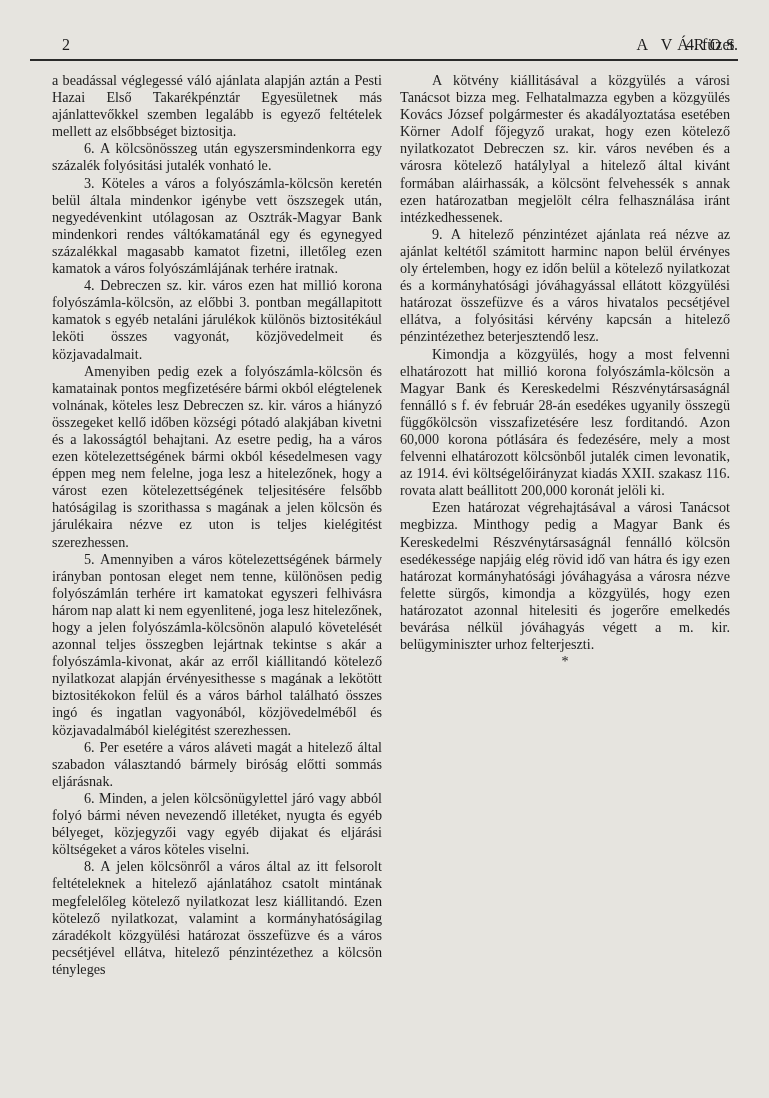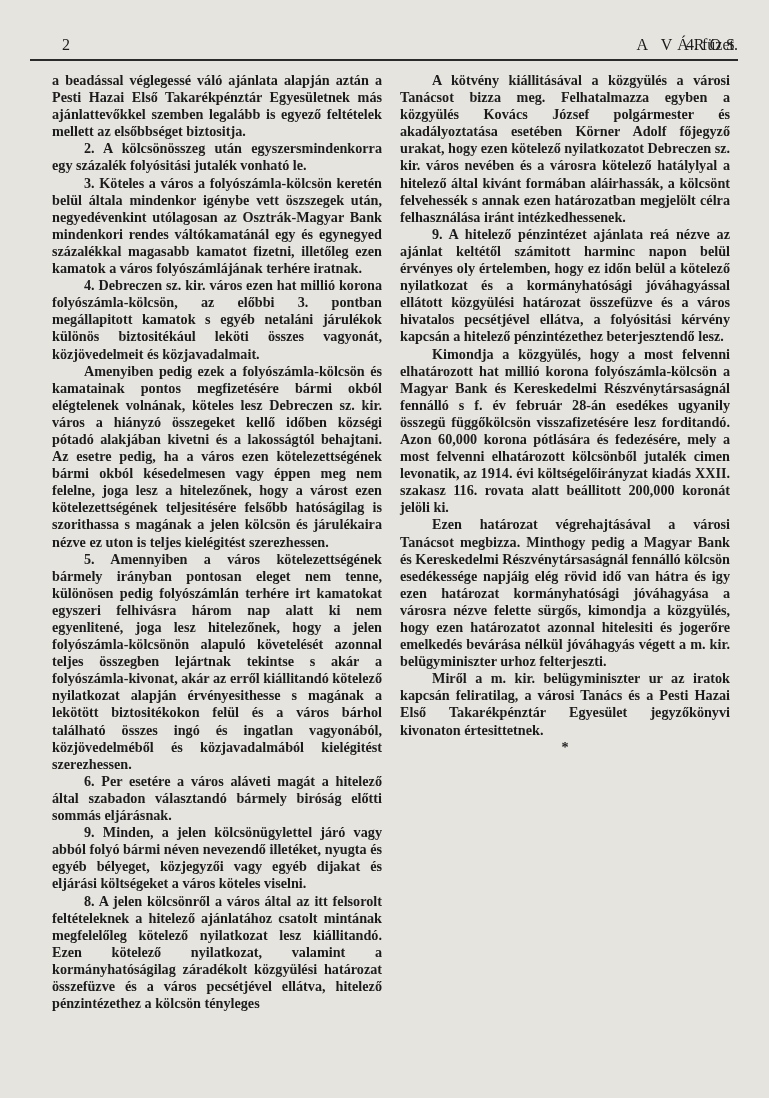--- a/index.html
+++ b/index.html
@@ -22,47 +22,46 @@
       position: absolute; left: 30px; top: 59px; width: 708px; height: 2px;
       background: #2a2a2a;
     }
     .col {
       position: absolute; top: 72px; width: 330px;
       font-size: 14.2px; line-height: 17.1px;
       text-align: justify;
     }
     .col.left { left: 52px; }
     .col.right { left: 400px; }
-    .col p { margin: 0; text-indent: 0; font-weight: bold; }
+    .col p { margin: 0; text-indent: 0; }
     .col p.ind { text-indent: 32px; }
     .col p.center { text-align: center; text-indent: 0; }
     i { font-style: italic; }
   </style>
 </head>
 <body>
 
 <div class="header">
   <span class="pnum">2</span>
   <span class="title">A VÁROS</span>
   <span class="issue">4. füzet.</span>
 </div>
 <div class="rule"></div>
 
 <div class="col left">
   <p>a beadással véglegessé váló ajánlata alapján aztán a Pesti Hazai Első Takarékpénztár Egyesületnek más ajánlattevőkkel szemben legalább is egyező feltételek mellett az elsőbbséget biztositja.</p>
-  <p class="ind">2. A kölcsönösszeg után egyszersmindenkorra egy százalék folyósitási jutalék vonható le.</p>
+  <p class="ind">6. A kölcsönösszeg után egyszersmindenkorra egy százalék folyósitási jutalék vonható le.</p>
   <p class="ind">3. Köteles a város a folyószámla-kölcsön keretén belül általa mindenkor igénybe vett öszszegek után, negyedévenkint utólagosan az Osztrák-Magyar Bank mindenkori rendes váltókamatánál egy és egynegyed százalékkal magasabb kamatot fizetni, illetőleg ezen kamatok a város folyószámlájának terhére iratnak.</p>
   <p class="ind">4. Debreczen sz. kir. város ezen hat millió korona folyószámla-kölcsön, az előbbi 3. pontban megállapitott kamatok s egyéb netaláni járulékok különös biztositékául leköti összes vagyonát, közjövedelmeit és közjavadalmait.</p>
   <p class="ind">Amenyiben pedig ezek a folyószámla-kölcsön és kamatainak pontos megfizetésére bármi okból elégtelenek volnának, köteles lesz Debreczen sz. kir. város a hiányzó összegeket kellő időben községi pótadó alakjában kivetni és a lakosságtól behajtani. Az esetre pedig, ha a város ezen kötelezettségének bármi okból késedelmesen vagy éppen meg nem felelne, joga lesz a hitelezőnek, hogy a várost ezen kötelezettségének teljesitésére felsőbb hatóságilag is szorithassa s magának a jelen kölcsön és járulékaira nézve ez uton is teljes kielégitést szerezhessen.</p>
   <p class="ind">5. Amennyiben a város kötelezettségének bármely irányban pontosan eleget nem tenne, különösen pedig folyószámlán terhére irt kamatokat egyszeri felhivásra három nap alatt ki nem egyenlitené, joga lesz hitelezőnek, hogy a jelen folyószámla-kölcsönön alapuló követelését azonnal teljes összegben lejártnak tekintse s akár a folyószámla-kivonat, akár az erről kiállitandó kötelező nyilatkozat alapján érvényesithesse s magának a lekötött biztositékokon felül és a város bárhol található összes ingó és ingatlan vagyonából, közjövedelméből és közjavadalmából kielégitést szerezhessen.</p>
   <p class="ind">6. Per esetére a város aláveti magát a hitelező által szabadon választandó bármely biróság előtti sommás eljárásnak.</p>
-  <p class="ind">9. Minden, a jelen kölcsönügylettel járó vagy abból folyó bármi néven nevezendő illetéket, nyugta és egyéb bélyeget, közjegyzői vagy egyéb dijakat és eljárási költségeket a város köteles viselni.</p>
+  <p class="ind">6. Minden, a jelen kölcsönügylettel járó vagy abból folyó bármi néven nevezendő illetéket, nyugta és egyéb bélyeget, közjegyzői vagy egyéb dijakat és eljárási költségeket a város köteles viselni.</p>
   <p class="ind">8. A jelen kölcsönről a város által az itt felsorolt feltételeknek a hitelező ajánlatához csatolt mintának megfelelőleg kötelező nyilatkozat lesz kiállitandó. Ezen kötelező nyilatkozat, valamint a kormányhatóságilag záradékolt közgyülési határozat összefüzve és a város pecsétjével ellátva, hitelező pénzintézethez a kölcsön tényleges</p>
 </div>
 
 <div class="col right">
   <p class="ind">A kötvény kiállitásával a közgyülés a városi Tanácsot bizza meg. Felhatalmazza egyben a közgyülés Kovács József polgármester és akadályoztatása esetében Körner Adolf főjegyző urakat, hogy ezen kötelező nyilatkozatot Debreczen sz. kir. város nevében és a városra kötelező hatálylyal a hitelező által kivánt formában aláirhassák, a kölcsönt felvehessék s annak ezen határozatban megjelölt célra felhasználása iránt intézkedhessenek.</p>
   <p class="ind">9. A hitelező pénzintézet ajánlata reá nézve az ajánlat keltétől számitott harminc napon belül érvényes oly értelemben, hogy ez időn belül a kötelező nyilatkozat és a kormányhatósági jóváhagyással ellátott közgyülési határozat összefüzve és a város hivatalos pecsétjével ellátva, a folyósitási kérvény kapcsán a hitelező pénzintézethez beterjesztendő lesz.</p>
   <p class="ind">Kimondja a közgyülés, hogy a most felvenni elhatározott hat millió korona folyószámla-kölcsön a Magyar Bank és Kereskedelmi Részvénytársaságnál fennálló s f. év február 28-án esedékes ugyanily összegü függőkölcsön visszafizetésére lesz forditandó. Azon 60,000 korona pótlására és fedezésére, mely a most felvenni elhatározott kölcsönből jutalék cimen levonatik, az 1914. évi költségelőirányzat kiadás XXII. szakasz 116. rovata alatt beállitott 200,000 koronát jelöli ki.</p>
   <p class="ind">Ezen határozat végrehajtásával a városi Tanácsot megbizza. Minthogy pedig a Magyar Bank és Kereskedelmi Részvénytársaságnál fennálló kölcsön esedékessége napjáig elég rövid idő van hátra és igy ezen határozat kormányhatósági jóváhagyása a városra nézve felette sürgős, kimondja a közgyülés, hogy ezen határozatot azonnal hitelesiti és jogerőre emelkedés bevárása nélkül jóváhagyás végett a m. kir. belügyminiszter urhoz felterjeszti.</p>
-  <p class="ind">Miről a m. kir. belügyminiszter ur az iratok kapcsán feliratilag, a városi Tanács és a Pesti Hazai Első Takarékpénztár Egyesület jegyzőkönyvi kivonaton értesittetnek.</p>
   <p class="center">*</p>
 </div>
 
 </body></html>

